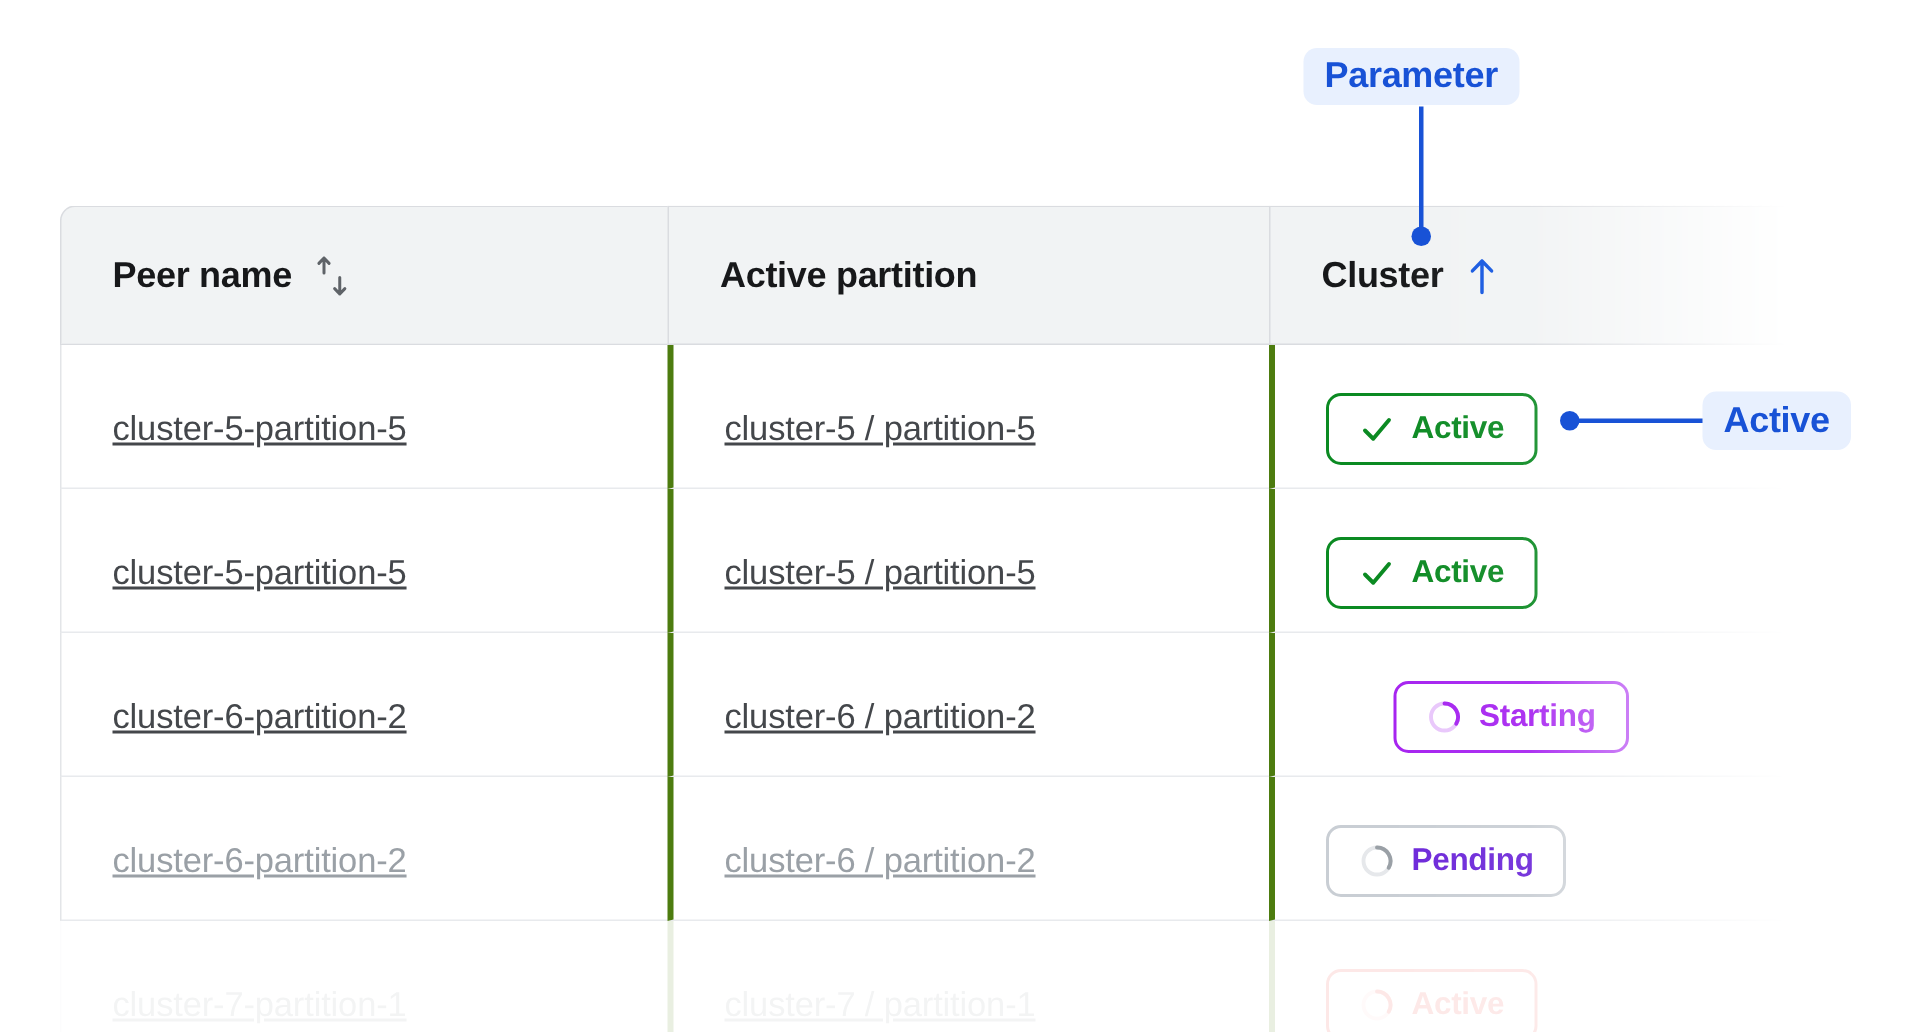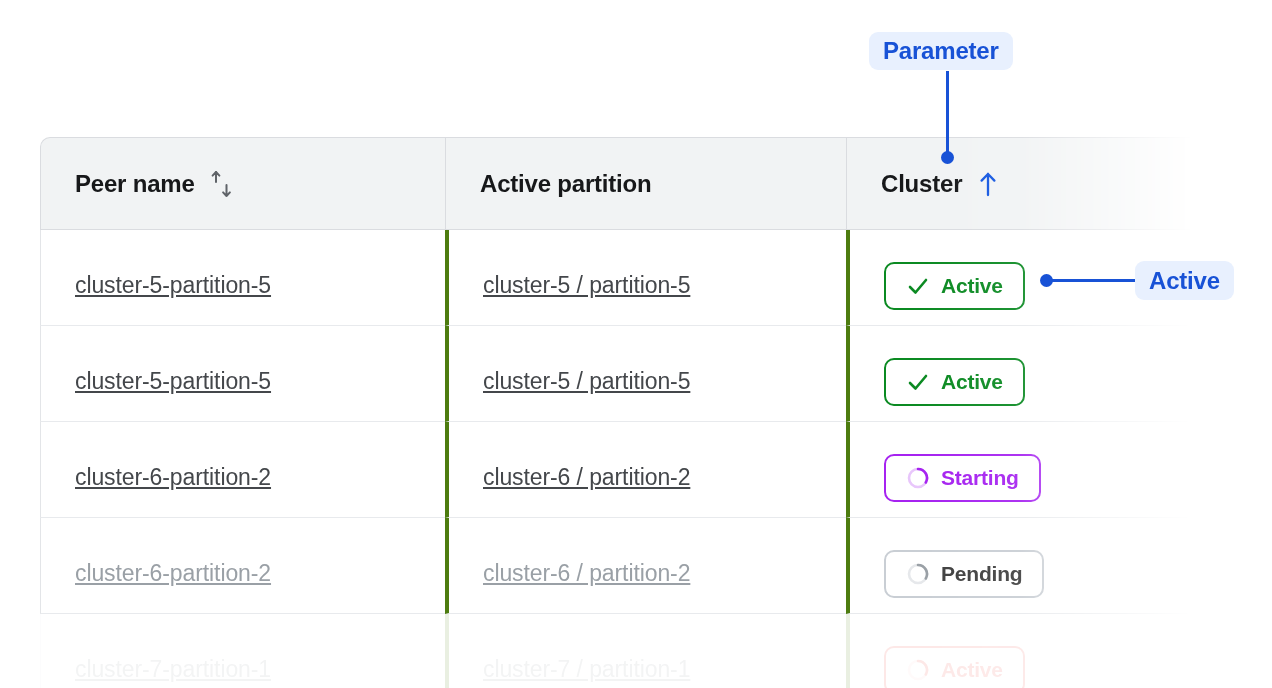--- a/index.html
+++ b/index.html
@@ -103,22 +103,22 @@
     padding: 0 20px;
     border-radius: 10px;
     border: 2px solid;
     font-size: 21px;
     font-weight: bold;
     letter-spacing: -0.2px;
     box-sizing: border-box;
     background: #ffffff;
   }
   .badge.active   { color: #0b8a22; border-color: #0b8a22; }
-  .badge.starting { color: #a623f0; border-color: #a623f0; }
-  .badge.pending  { color: #404040; border-color: #c9ced4; }
+  .badge.starting { color: #a623f0; border-color: #a623f0; margin-left: 45px; }
+  .badge.pending  { color: #6d28d9; border-color: #c9ced4; }
   .badge.error    { color: #e8453c; border-color: #e8453c; }
 
   .chk { width: 24px; height: 24px; flex: none; }
   .spin { width: 24px; height: 24px; flex: none; }
 
   
   .anno-chip {
     position: absolute;
     display: flex;
     align-items: center;

